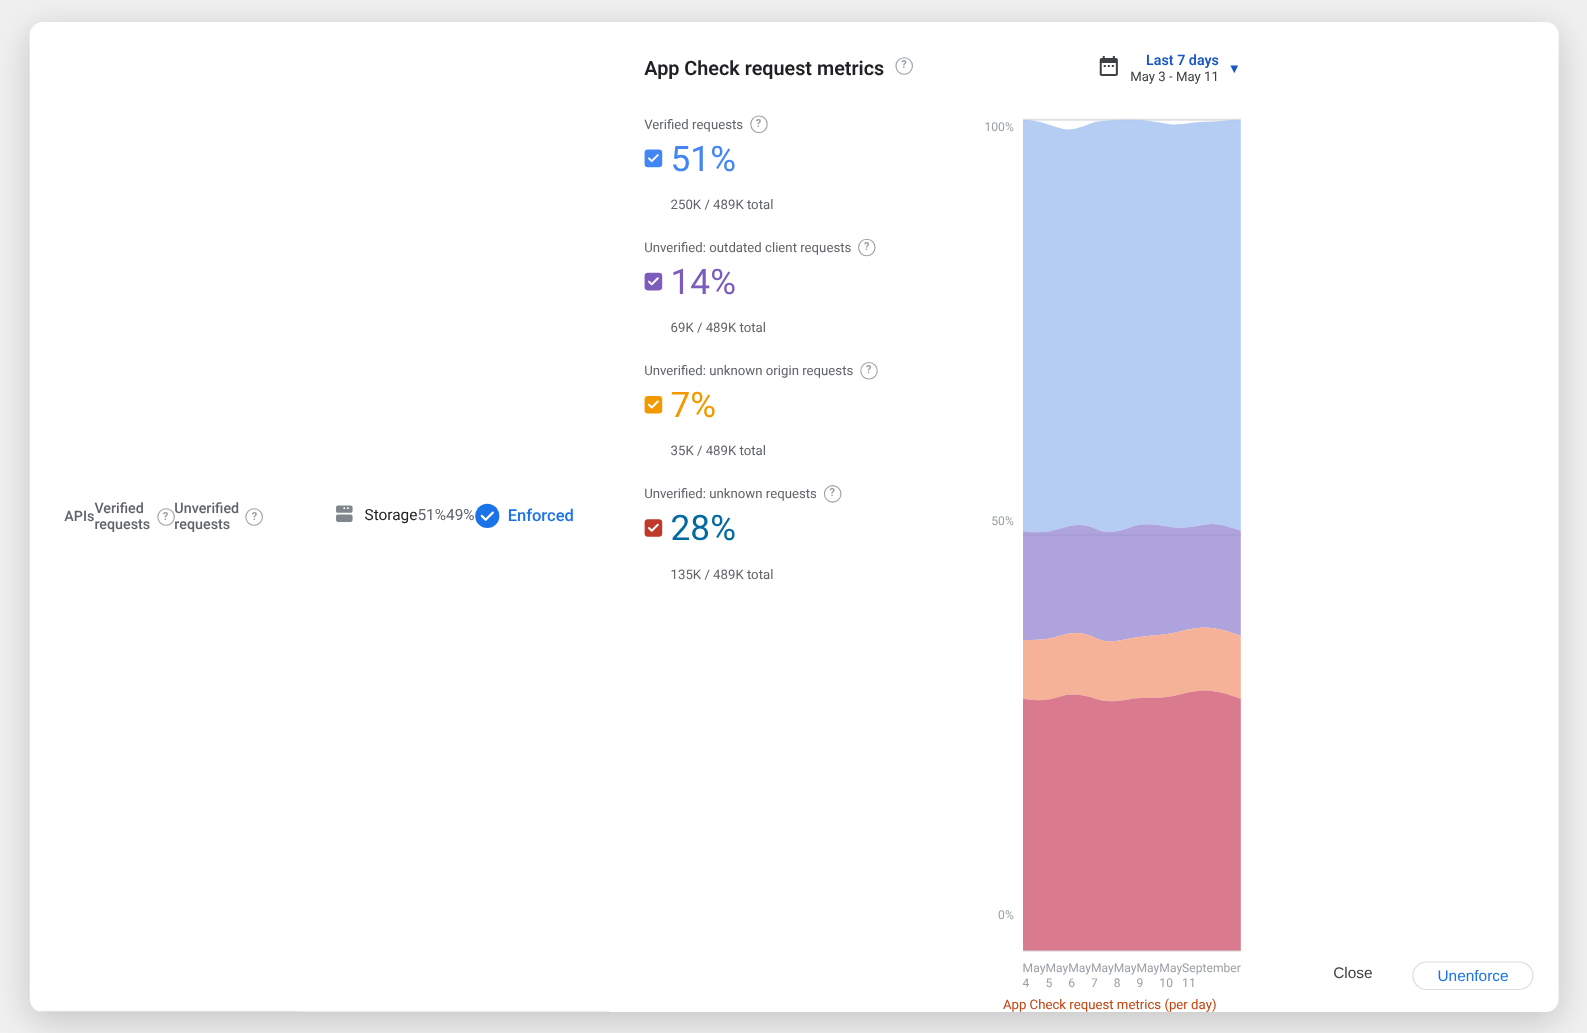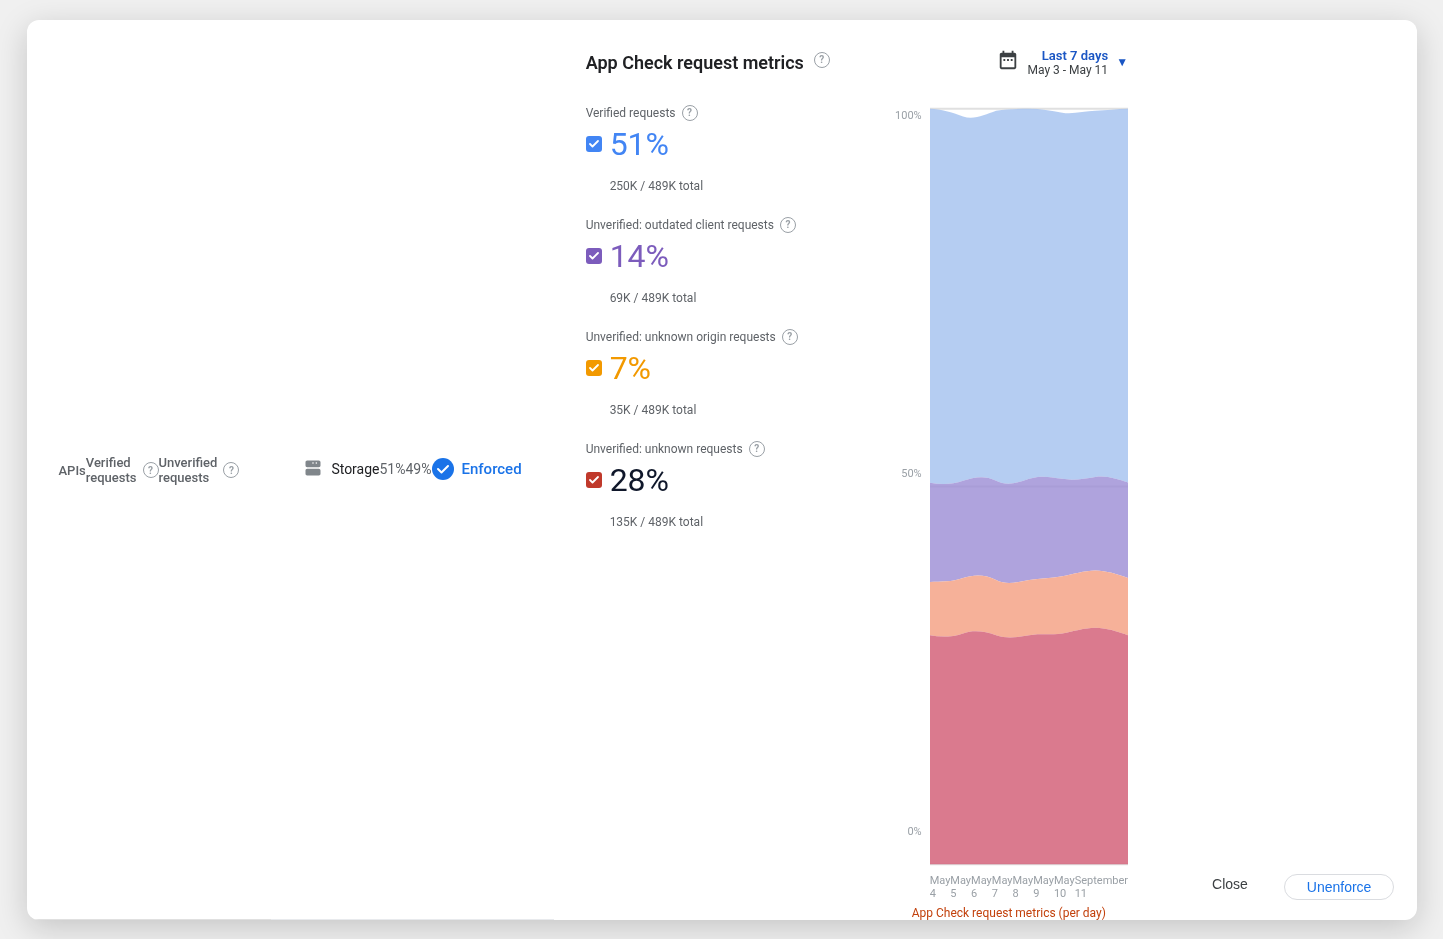--- a/index.html
+++ b/index.html
@@ -198,21 +198,21 @@
       margin-top: 16px;
       margin-left: 24px;
     }
     .blue-cb { background: #4285f4; }
     .blue-txt { color: #4285f4; }
     .purple-cb { background: #7c5cbc; }
     .purple-txt { color: #7c5cbc; }
     .orange-cb { background: #f29900; }
     .orange-txt { color: #f29900; }
     .red-cb { background: #c0392b; }
-    .red-txt { color: #0f172a; }
+    .red-txt { color: #0369a1; }
 
     
     .chart-area {
       flex: 1;
       display: flex;
       flex-direction: column;
       position: relative;
     }
     .chart-container {
       flex: 1;

